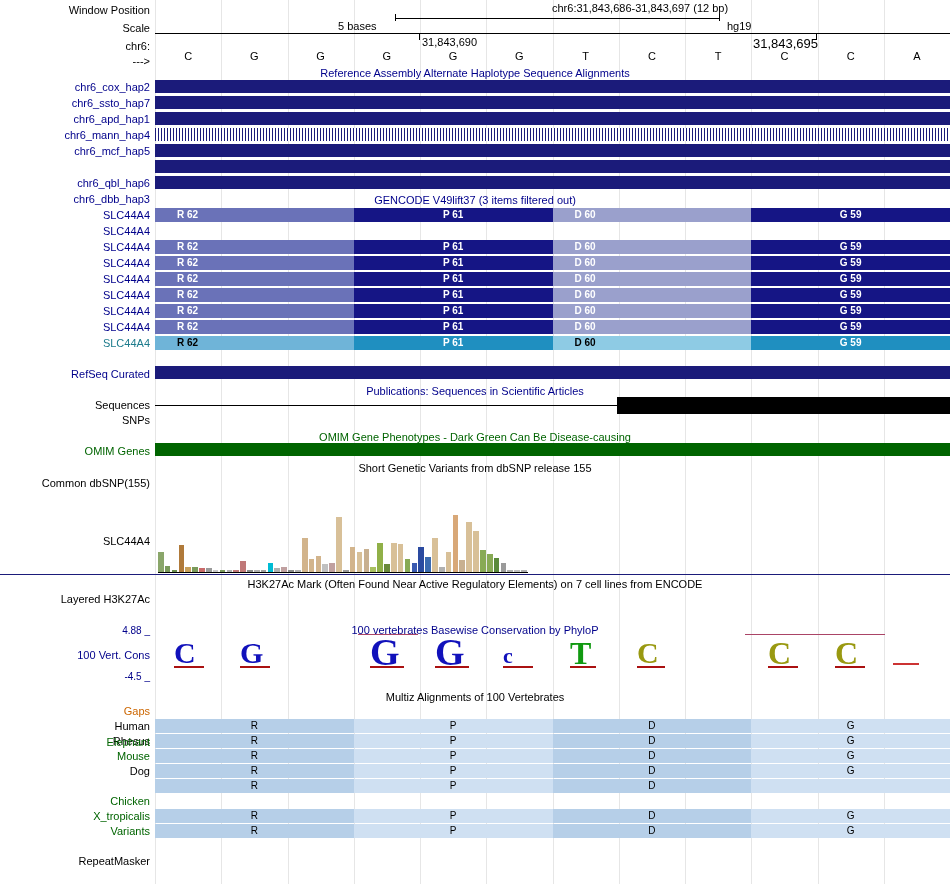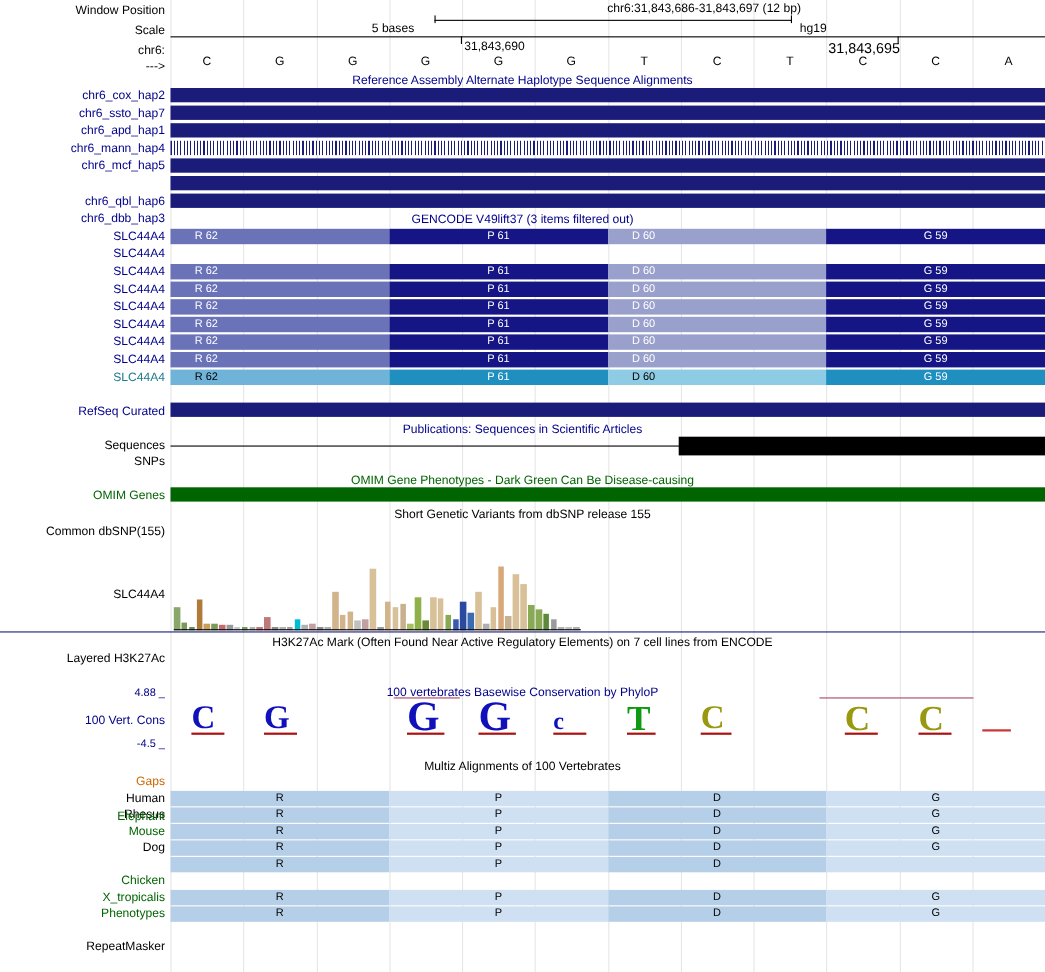--- a/index.html
+++ b/index.html
@@ -54,21 +54,21 @@
   .tick{position:absolute;top:0;bottom:0;width:1px;background:#e6e6e6;}
 
   .baseletter{
     position:absolute;
     text-align:center;
     font-size:11px;
     width:40px;
   }
 
   
-  .gcrow{position:absolute;left:155px;width:795px;height:26px;}
+  .gcrow{position:absolute;left:155px;width:795px;height:26px;font-weight:bold;}
   .gcseg{position:absolute;top:0;height:14px;color:#fff;font-size:10px;text-align:center;line-height:14px;}
 
   
   .mzrow{position:absolute;left:155px;width:795px;height:14px;}
   .mzseg{position:absolute;top:0;height:14px;}
   .mzchar{position:absolute;top:0;height:14px;line-height:14px;font-size:10px;text-align:center;width:40px;color:#000;}
 
   
   .gtex{position:absolute;left:155px;bottom:0;}
 
@@ -392,21 +392,21 @@
       <div class="mzrow" style="top: 809px;">
         <div class="mzseg" style="left: 0px; width: 198.75px; background: rgb(182, 207, 232);"></div>
         <div class="mzchar" style="left: 79.375px;">R</div>
         <div class="mzseg" style="left: 198.75px; width: 198.75px; background: rgb(207, 224, 242);"></div>
         <div class="mzchar" style="left: 278.125px;">P</div>
         <div class="mzseg" style="left: 397.5px; width: 198.75px; background: rgb(182, 207, 232);"></div>
         <div class="mzchar" style="left: 476.875px;">D</div>
         <div class="mzseg" style="left: 596.25px; width: 198.75px; background: rgb(207, 224, 242);"></div>
         <div class="mzchar" style="left: 675.625px;">G</div>
       </div>
-      <div class="lbl green" style="top: 825px; left: 0px; width: 150px;">Phenotypes</div>
+      <div class="lbl green" style="top: 825px; left: 0px; width: 150px;">Variants</div>
       <div class="mzrow" style="top: 824px;">
         <div class="mzseg" style="left: 0px; width: 198.75px; background: rgb(182, 207, 232);"></div>
         <div class="mzchar" style="left: 79.375px;">R</div>
         <div class="mzseg" style="left: 198.75px; width: 198.75px; background: rgb(207, 224, 242);"></div>
         <div class="mzchar" style="left: 278.125px;">P</div>
         <div class="mzseg" style="left: 397.5px; width: 198.75px; background: rgb(182, 207, 232);"></div>
         <div class="mzchar" style="left: 476.875px;">D</div>
         <div class="mzseg" style="left: 596.25px; width: 198.75px; background: rgb(207, 224, 242);"></div>
         <div class="mzchar" style="left: 675.625px;">G</div>
       </div>

